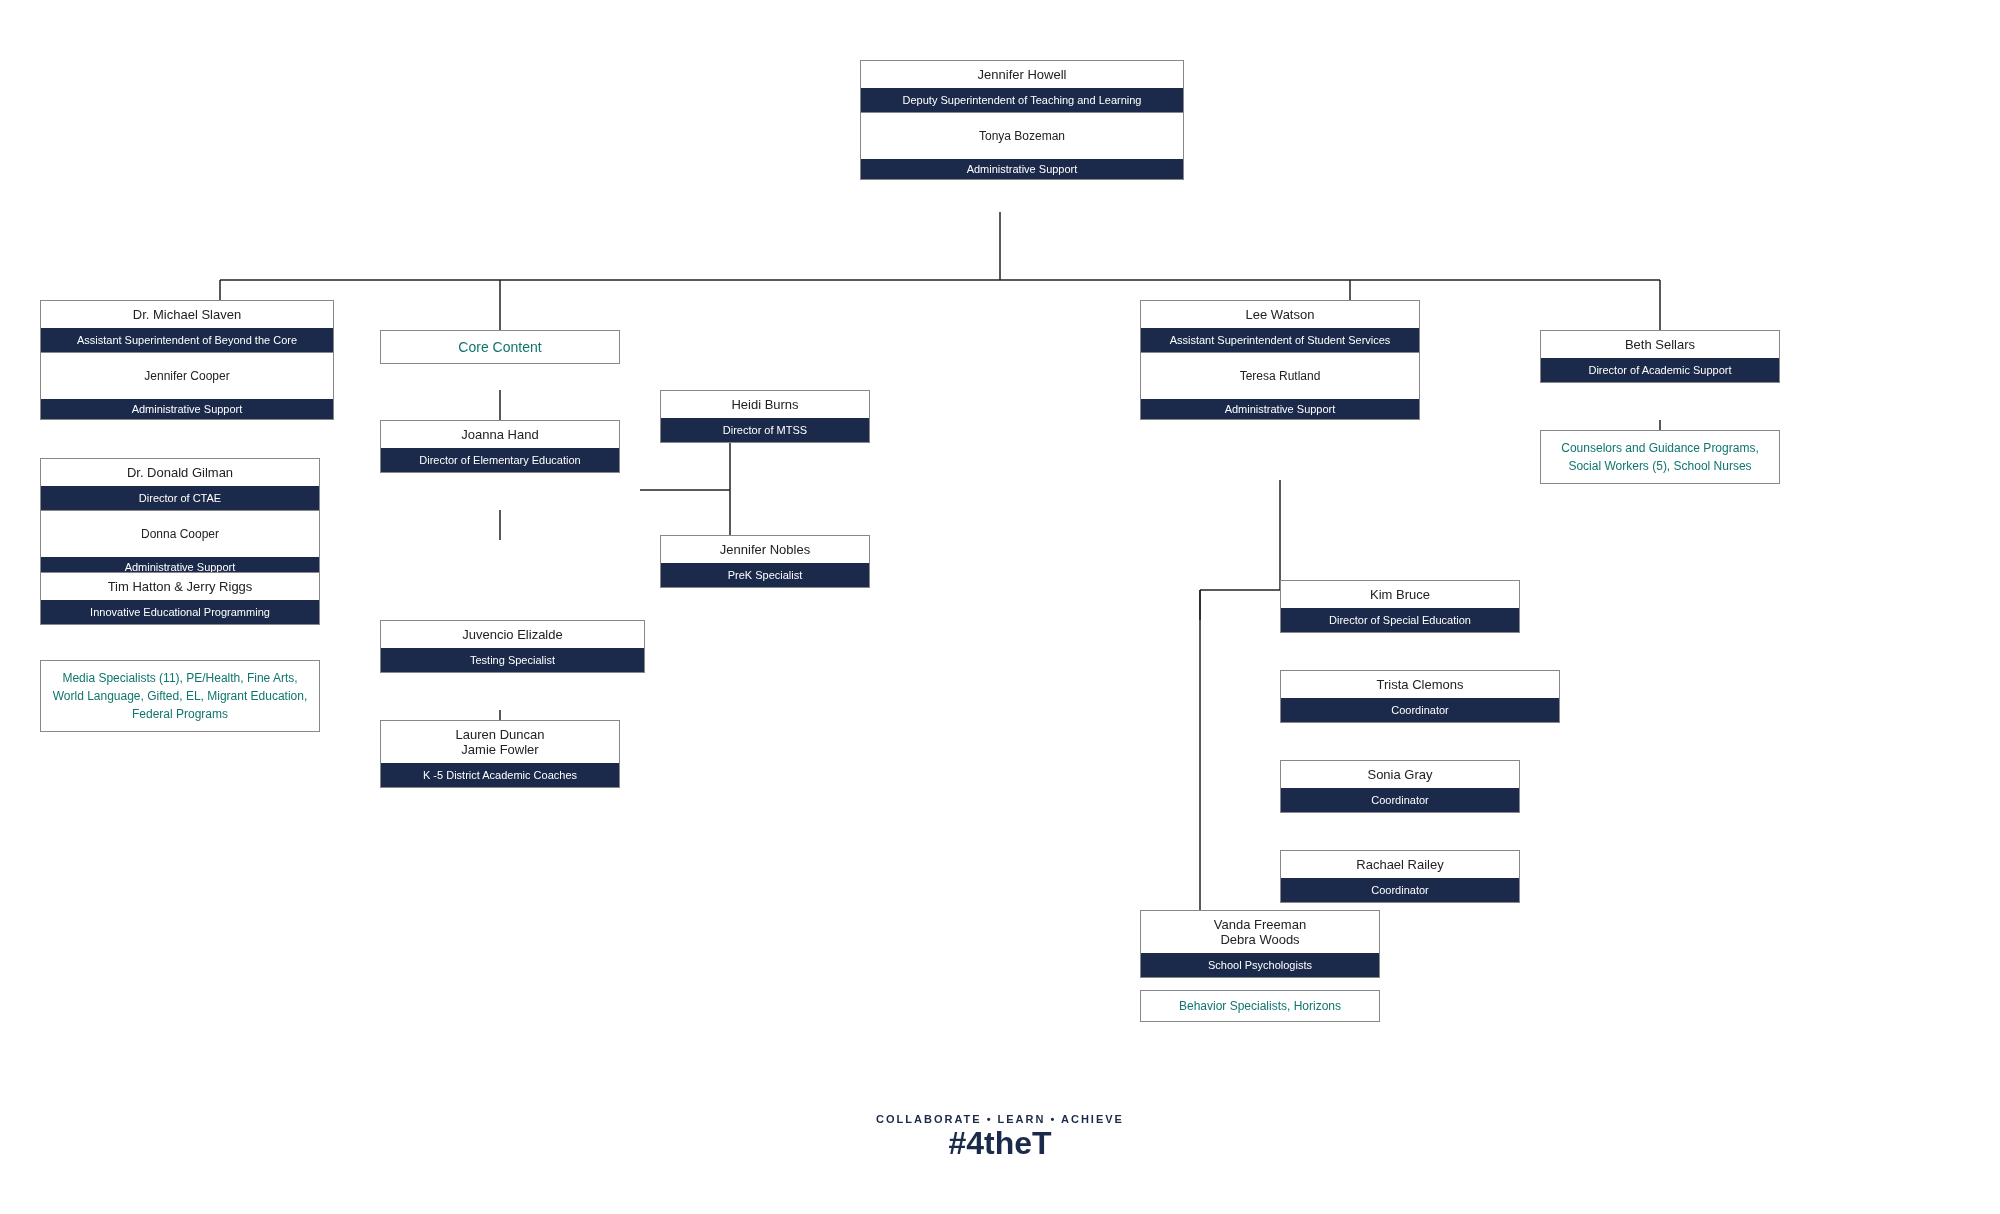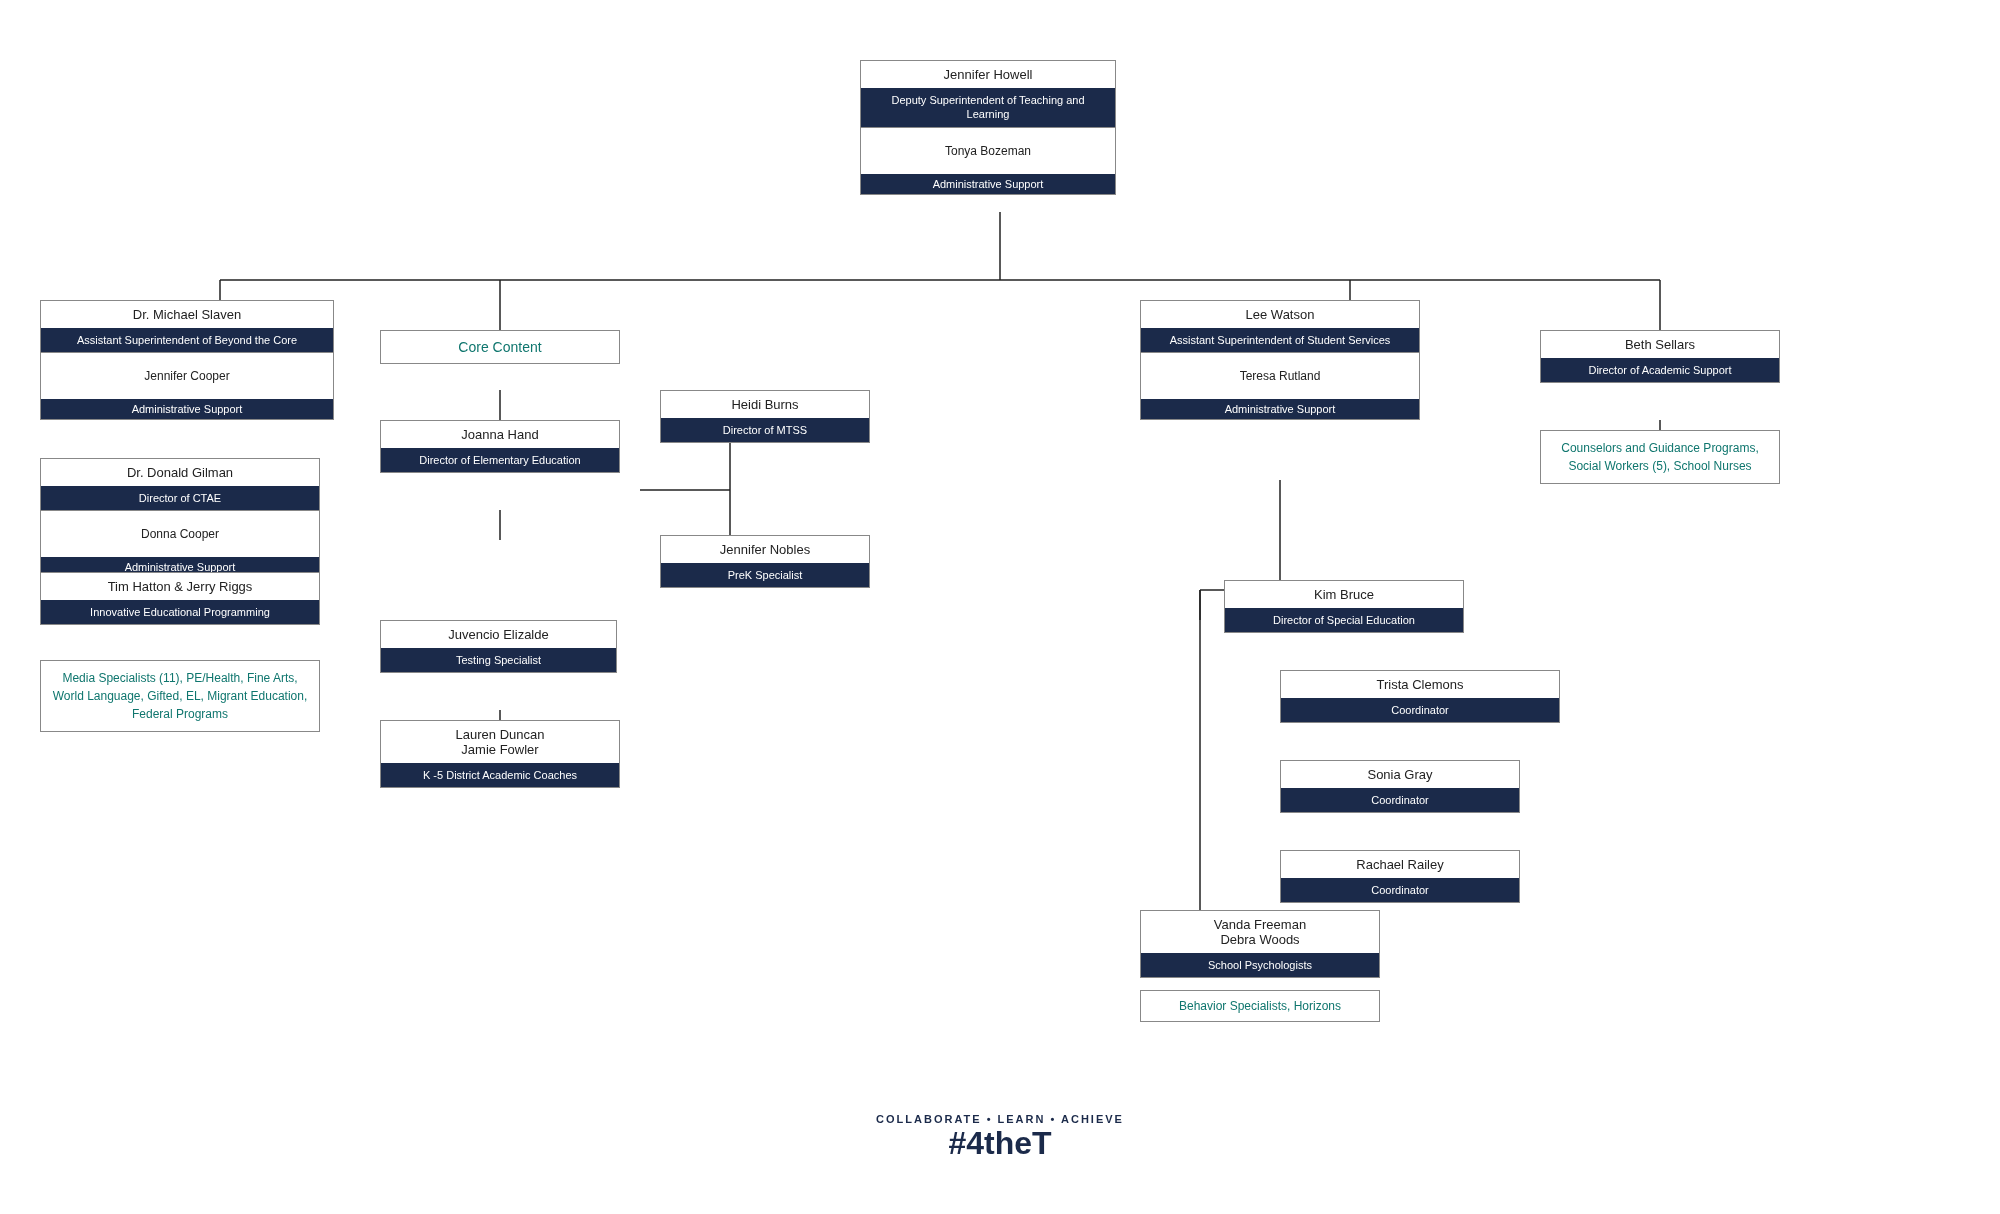--- a/index.html
+++ b/index.html
@@ -150,21 +150,21 @@
     <line x1="1430" y1="860" x2="1430" y2="890" stroke="#222" stroke-width="1.5"></line>
 
     <line x1="1200" y1="590" x2="1200" y2="940" stroke="#222" stroke-width="1.5"></line>
     <line x1="1200" y1="940" x2="1280" y2="940" stroke="#222" stroke-width="1.5"></line>
 
     <line x1="1200" y1="1020" x2="1280" y2="1020" stroke="#222" stroke-width="1.5"></line>
 
     <line x1="1660" y1="420" x2="1660" y2="450" stroke="#222" stroke-width="1.5"></line>
   </svg>
 
-  <div class="node" style="left:860px; top:60px; width:256px;">
+  <div class="node" style="left:860px; top:60px; width:324px;">
     <div class="card">
       <div class="name-row">Jennifer Howell</div>
       <div class="title-row">Deputy Superintendent of Teaching and Learning</div>
       <div class="sub-row">Tonya Bozeman</div>
       <div class="sub-title-row">Administrative Support</div>
     </div>
   </div>
 
   <div class="node" style="left:40px; top:300px; width:294px;">
     <div class="card">
@@ -200,21 +200,21 @@
   </div>
 
   <div class="node" style="left:380px; top:420px; width:240px;">
     <div class="card">
       <div class="name-row">Joanna Hand</div>
       <div class="title-row">Director of Elementary Education</div>
     </div>
   </div>
 
 
-  <div class="node" style="left:380px; top:620px; width:237px;">
+  <div class="node" style="left:380px; top:620px; width:265px;">
     <div class="card">
       <div class="name-row">Juvencio Elizalde</div>
       <div class="title-row">Testing Specialist</div>
     </div>
   </div>
 
   <div class="node" style="left:380px; top:720px; width:240px;">
     <div class="card">
       <div class="name-row" style="white-space:pre-line;">Lauren Duncan
 Jamie Fowler</div>
@@ -238,21 +238,21 @@
 
   <div class="node" style="left:1140px; top:300px; width:280px;">
     <div class="card">
       <div class="name-row">Lee Watson</div>
       <div class="title-row">Assistant Superintendent of Student Services</div>
       <div class="sub-row">Teresa Rutland</div>
       <div class="sub-title-row">Administrative Support</div>
     </div>
   </div>
 
-  <div class="node" style="left:1224px; top:580px; width:240px;border-radius:21px;">
+  <div class="node" style="left:1280px; top:580px; width:240px;border-radius:21px;">
     <div class="card">
       <div class="name-row">Kim Bruce</div>
       <div class="title-row">Director of Special Education</div>
     </div>
   </div>
 
   <div class="node" style="left:1280px; top:670px; width:280px;">
     <div class="card">
       <div class="name-row">Trista Clemons</div>
       <div class="title-row">Coordinator</div>

